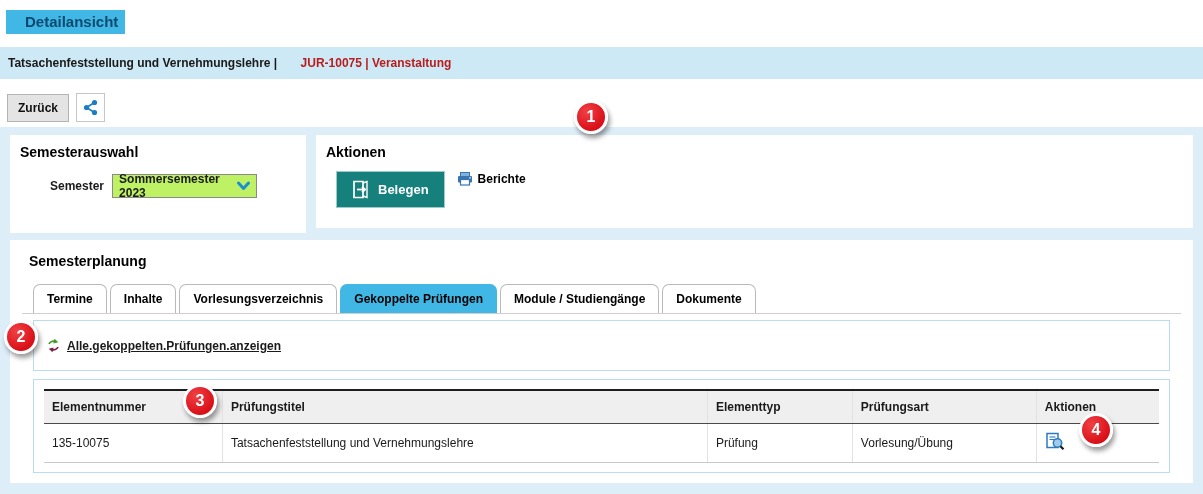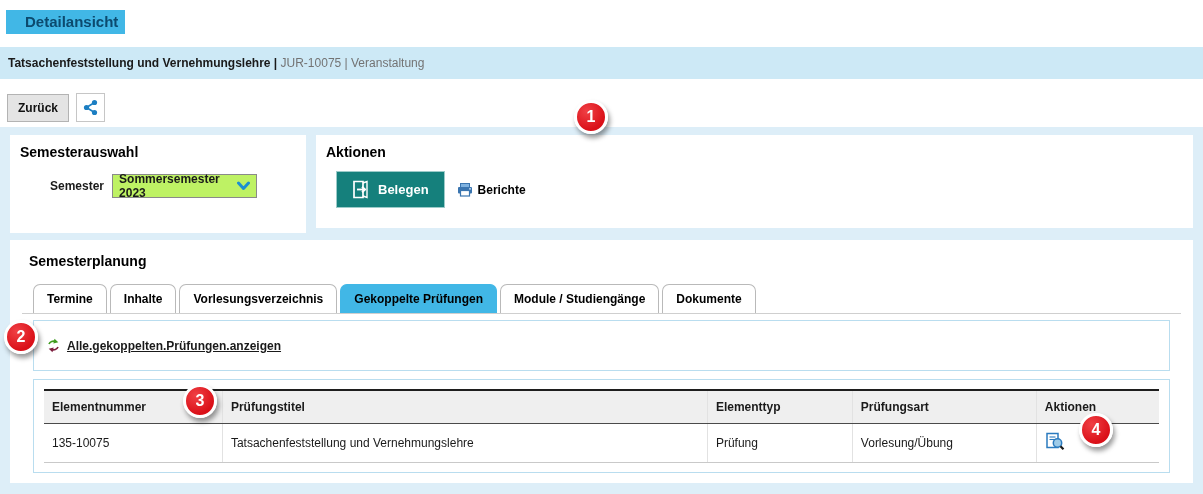--- a/index.html
+++ b/index.html
@@ -19,21 +19,21 @@
     padding:3px 7px 4px 19px;
     font-size:15px; font-weight:bold; color:#0c4a6e;
   }
   .breadcrumb-bar {
     margin-top:13px;
     background:#cde9f6;
     padding:9px 8px;
     font-size:12px;
   }
   .breadcrumb-bar .bc-bold { font-weight:bold; }
-  .breadcrumb-bar .bc-rest { font-weight:normal; color:#737373; }
+  .breadcrumb-bar .bc-rest { font-weight:bold; color:#b91c1c;margin-left:20px; }
 
   .toolbar {
     display:flex; align-items:center; gap:7px;
     padding:9px 0 0 7px; height:48px;
   }
   .btn-back {
     background:#e4e4e4; border:1px solid #b3b3b3;
     font-size:12px; font-weight:bold; color:#111;
     padding:6px 10px; cursor:pointer;
     font-family:"Liberation Sans", sans-serif;
@@ -64,21 +64,21 @@
     display:flex; align-items:center; gap:8px; font-size:12px;font-weight:bold;
   }
   .select-box {
     width:145px; height:24px;
     border:1px solid #8a8a8a; background:#bef264;
     display:flex; align-items:center; justify-content:space-between;
     padding:0 6px; font-size:12px; cursor:pointer;
   }
 
   .actions-box { flex:1; height:93px; padding:9px 10px; }
-  .actions-row { margin:11px 0 0 10px; display:flex; align-items:center; gap:12px; }
+  .actions-row { margin:11px 0 0 10px; display:flex; align-items:flex-start; gap:12px; }
   .btn-belegen {
     background:#15807c; border:1px solid #9ccbc9;
     color:#fff; font-weight:bold; font-size:13px;
     padding:0 15px; height:37px;
     display:flex; align-items:center; gap:9px;
     cursor:pointer; font-family:"Liberation Sans", sans-serif;
   }
   .link-berichte {
     display:flex; align-items:center; gap:5px;
     font-size:12px; font-weight:bold; color:#000; cursor:pointer;

